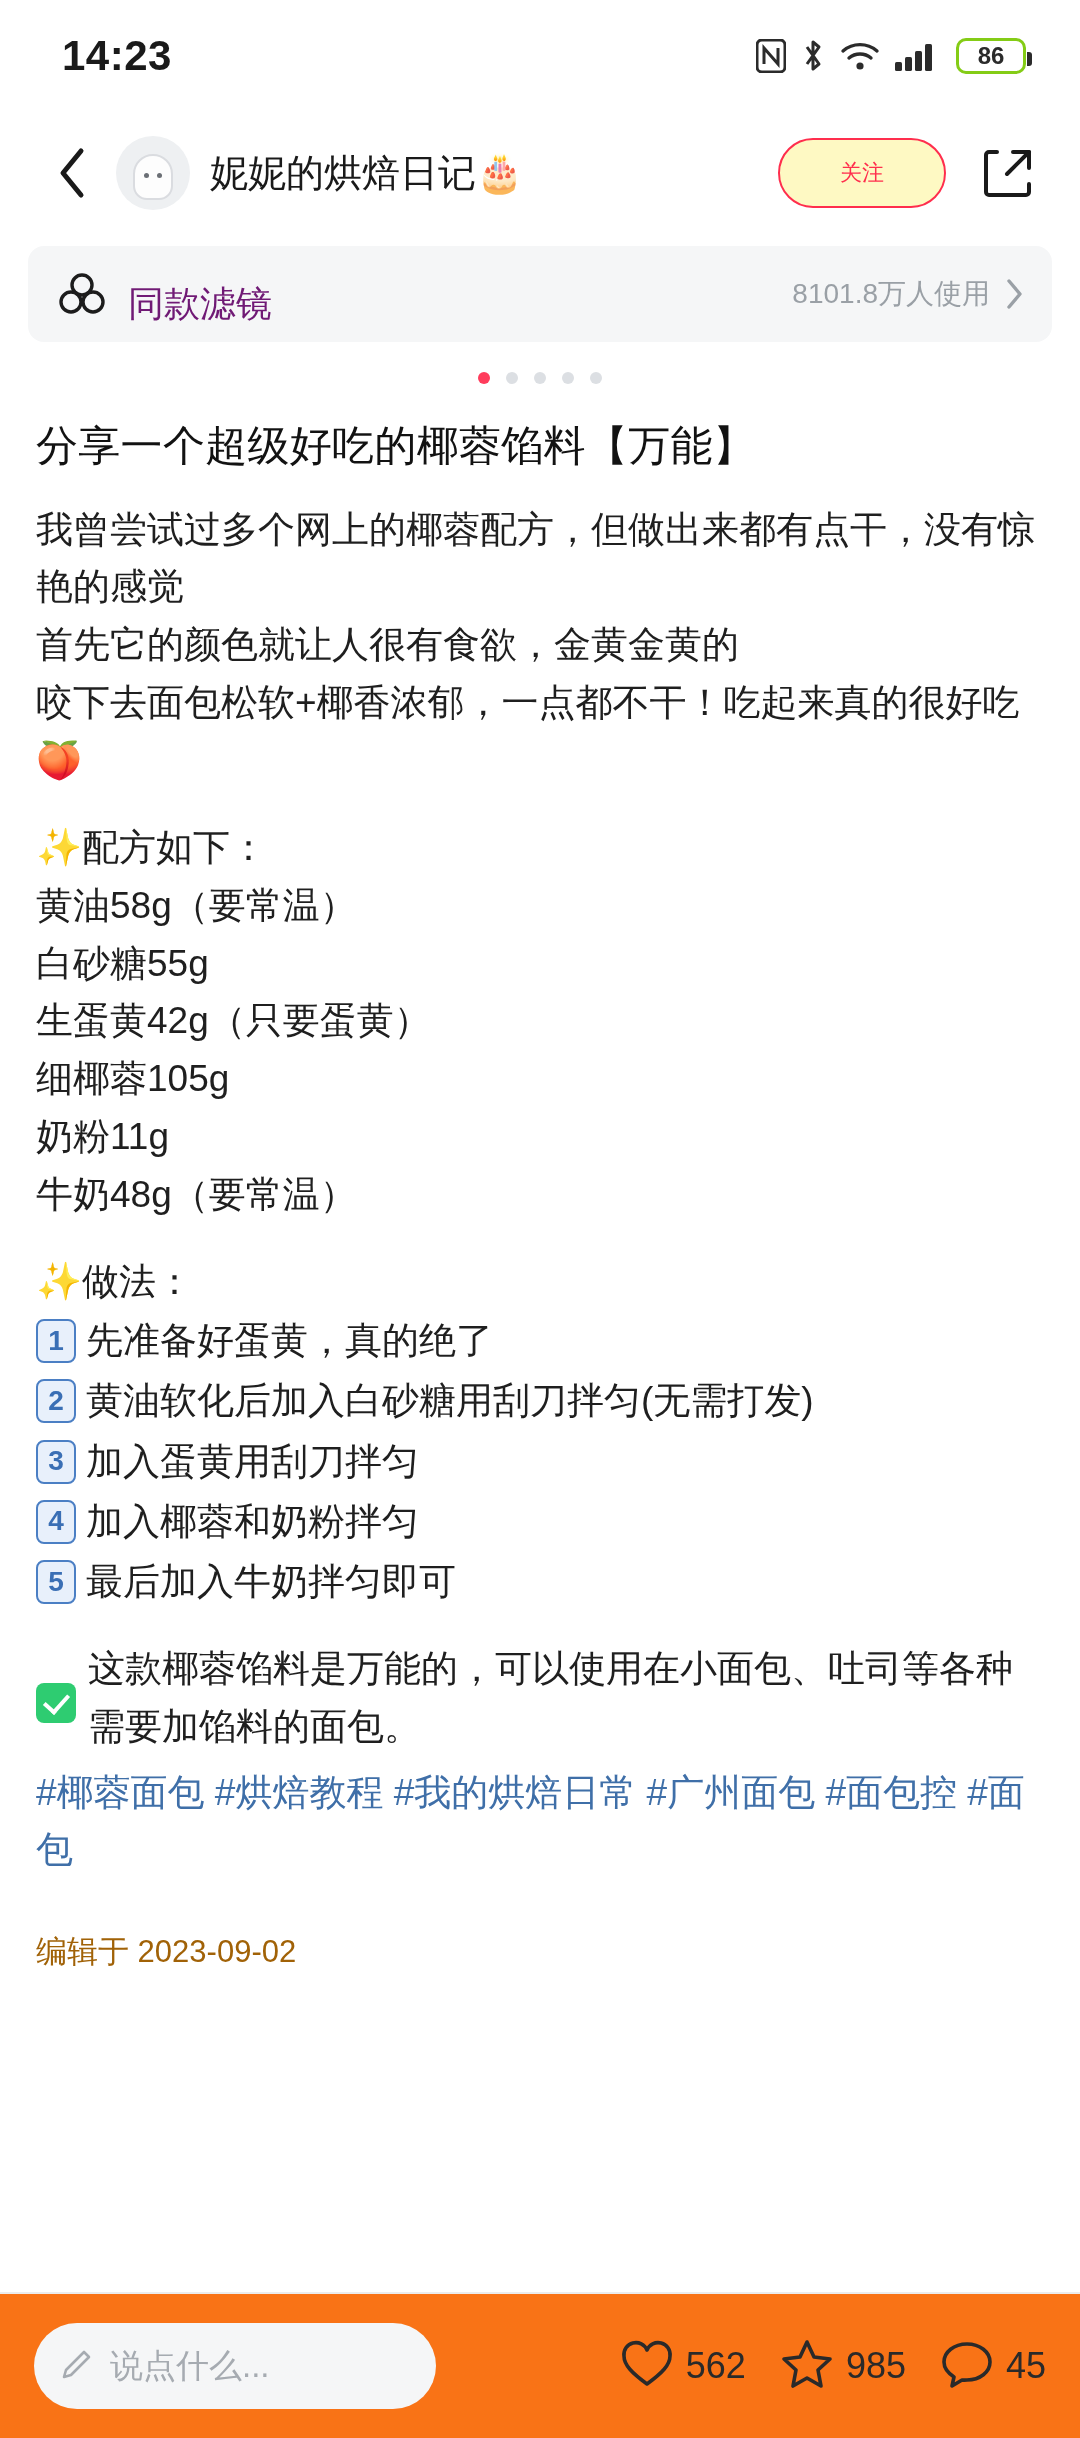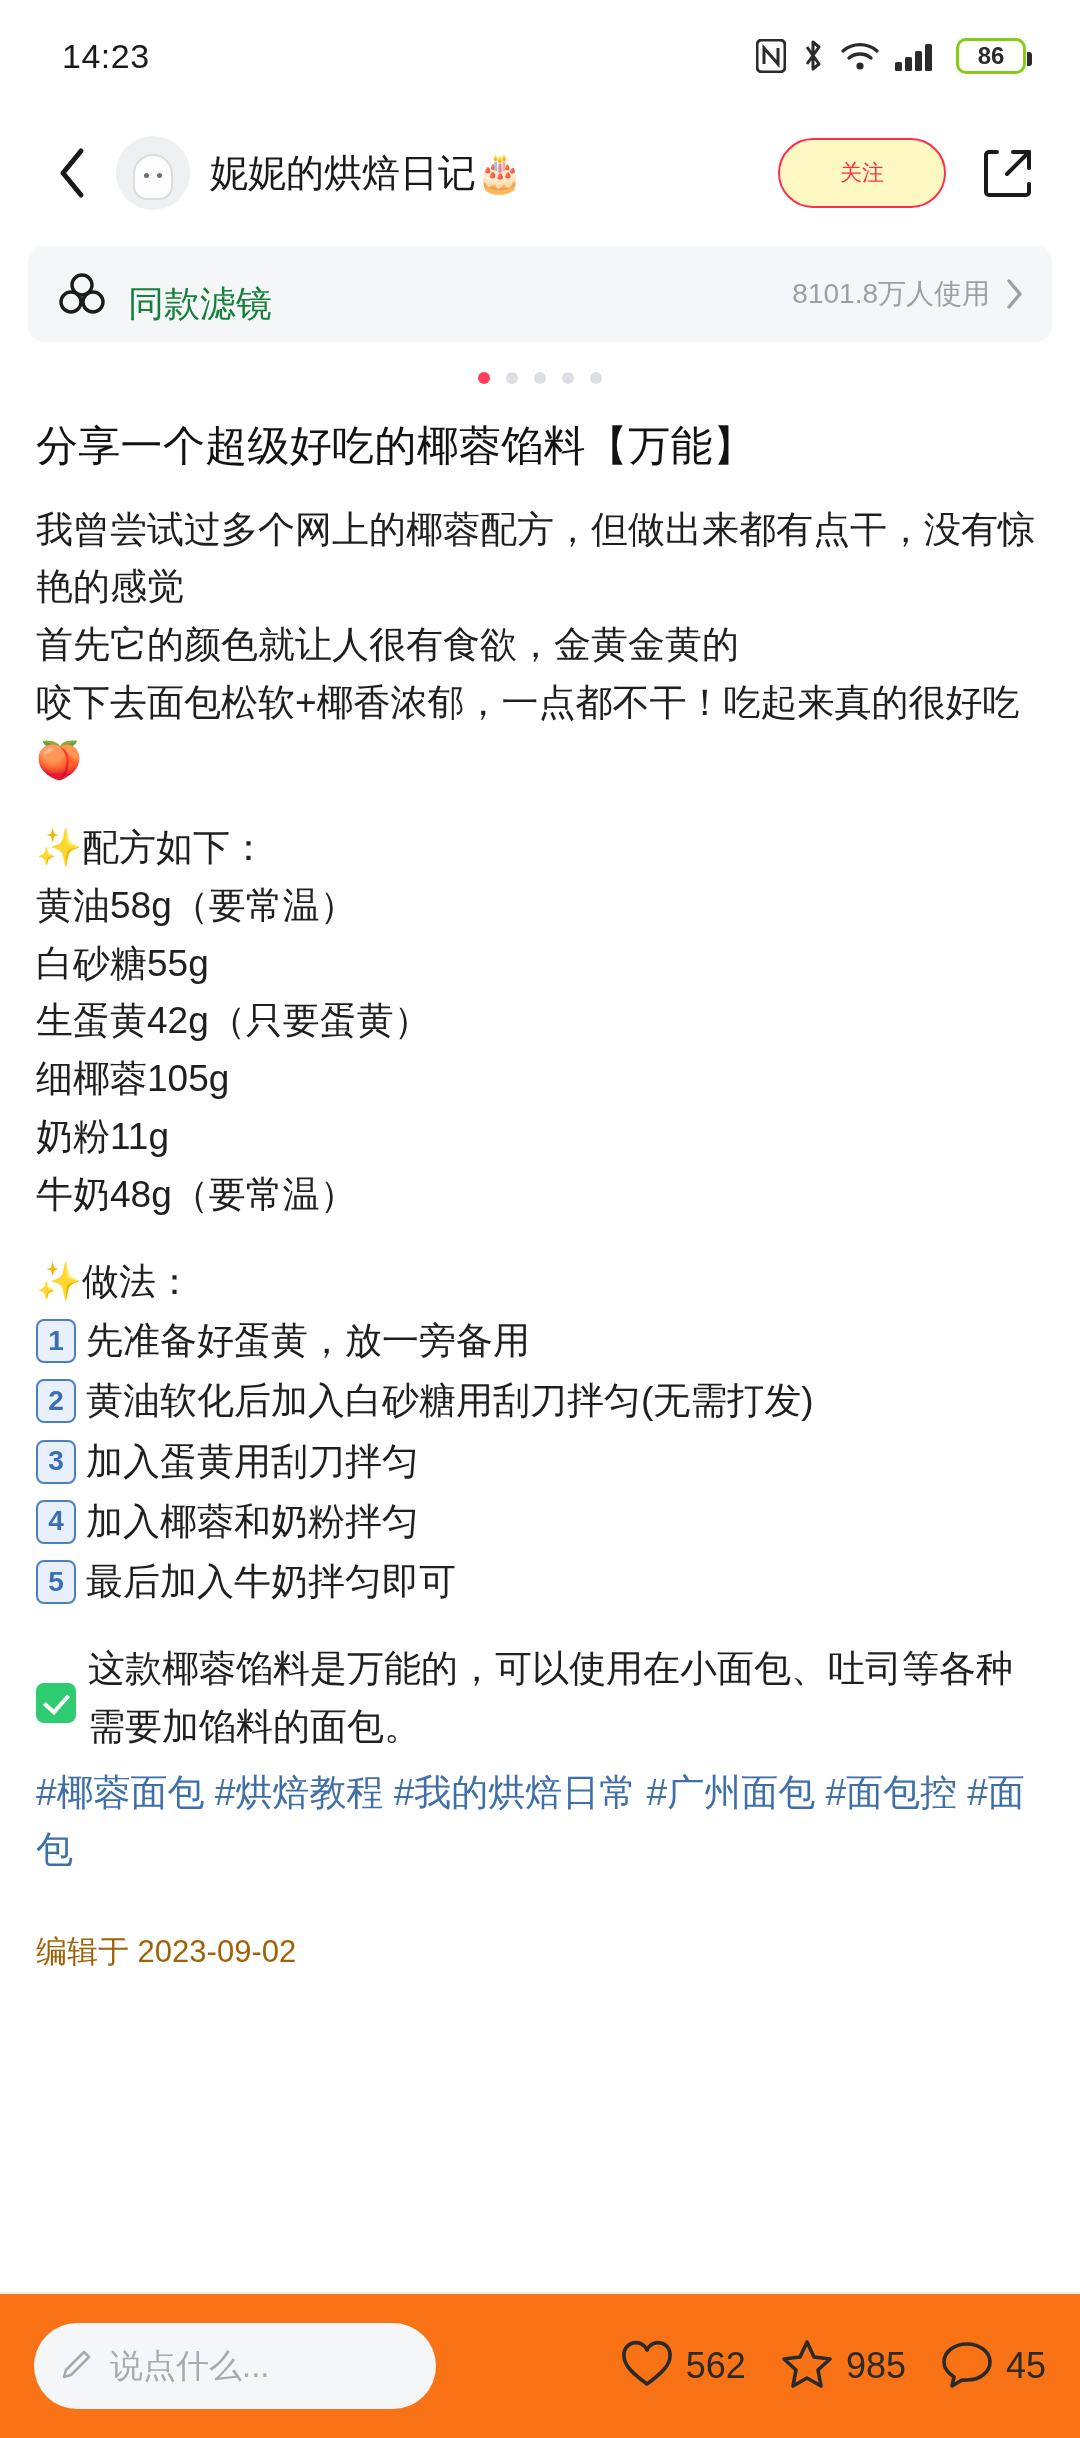--- a/index.html
+++ b/index.html
@@ -24,24 +24,24 @@
   .statusbar {
     height: 112px;
     flex: 0 0 112px;
     display: flex;
     align-items: center;
     justify-content: space-between;
     padding: 0 54px 0 62px;
     background: #ffffff;
   }
   .status-time {
-    font-size: 34px;
+    font-size: 42px;
     color: #1a1a1a;
     letter-spacing: 0.5px;
-    font-weight: 400;
+    font-weight: 700;
   }
   .status-icons {
     display: flex;
     align-items: center;
     gap: 14px;
   }
   .status-icons svg { display: block; }
   .battery {
     width: 70px;
     height: 36px;
@@ -163,21 +163,21 @@
     background: #f5f6f7;
     border-radius: 16px;
     display: flex;
     align-items: center;
     padding: 0 28px 0 30px;
   }
   .filter-icon { flex: 0 0 auto; display: flex; }
   .filter-label {
     margin-left: 22px;
     font-size: 36px;
-    color: #15803d;
+    color: #701a75;
     margin-top: 20px;
   }
   .filter-count {
     margin-left: auto;
     font-size: 28px;
     color: #9aa0a6;
   }
   .chev-right { margin-left: 16px; display: flex; }
 
   
@@ -426,21 +426,21 @@
       <div class="recipe-line">细椰蓉105g</div>
       <div class="recipe-line">奶粉11g</div>
       <div class="recipe-line">牛奶48g（要常温）</div>
     </div>
 
     <div class="block">
       <div class="sec-head">✨做法：</div>
       <div class="steps">
         <div class="step">
           <span class="step-num">1</span>
-          <span>先准备好蛋黄，放一旁备用</span>
+          <span>先准备好蛋黄，真的绝了</span>
         </div>
         <div class="step">
           <span class="step-num">2</span>
           <span>黄油软化后加入白砂糖用刮刀拌匀(无需打发)</span>
         </div>
         <div class="step">
           <span class="step-num">3</span>
           <span>加入蛋黄用刮刀拌匀</span>
         </div>
         <div class="step">

